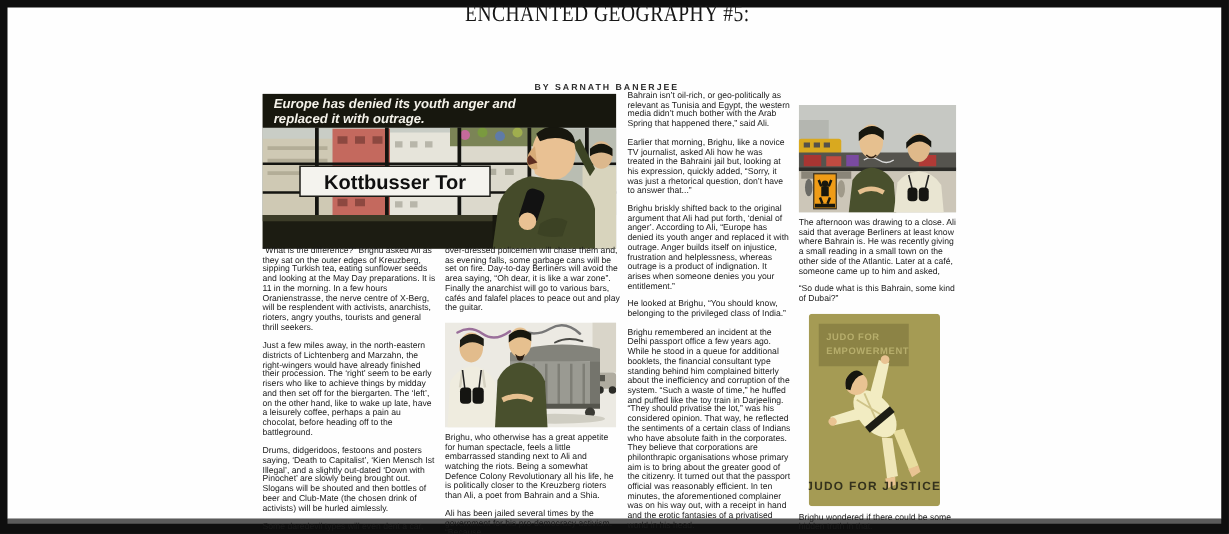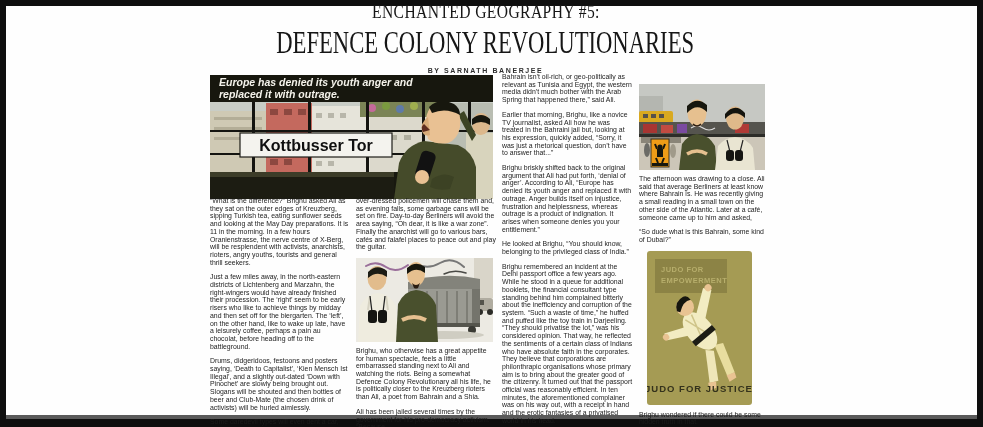--- a/index.html
+++ b/index.html
@@ -31,23 +31,20 @@
 </style>
 </head>
 <body>
 
 <div class="canvas">
   <div class="page"></div>
   <div class="bottom-strip"></div>
 
   <div class="title-row kicker">
     <span class="t">ENCHANTED GEOGRAPHY #5:</span>
-  </div>
-  <div class="title-row main-title">
-    <span class="t">DEFENCE COLONY REVOLUTIONARIES</span>
   </div>
   <div class="title-row byline">
     <span class="t">BY SARNATH BANERJEE</span>
   </div>
 
   <svg class="panel" style="position:absolute;left:210px;top:75px;" width="283" height="124" viewBox="0 0 283 124">
     <rect width="283" height="124" fill="#18180f"></rect>
 
     <g>
       <rect x="0" y="27" width="283" height="70" fill="#c9cdc6"></rect>

